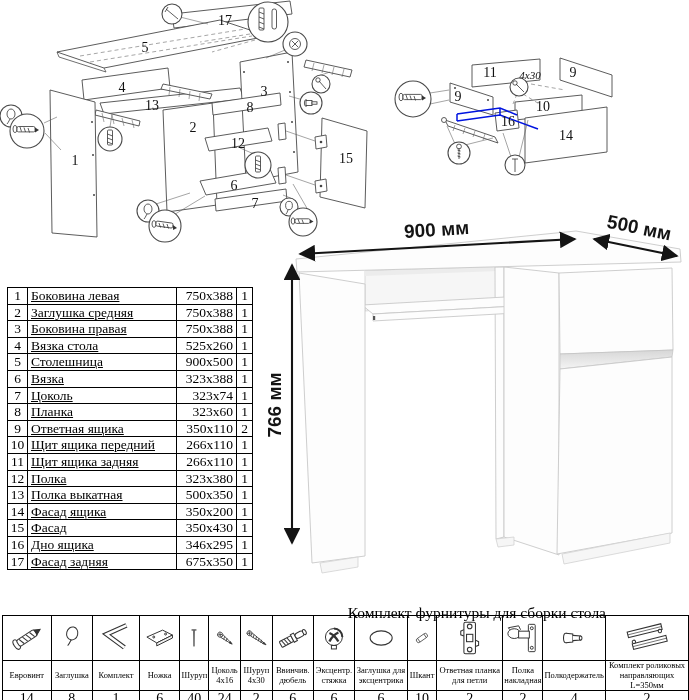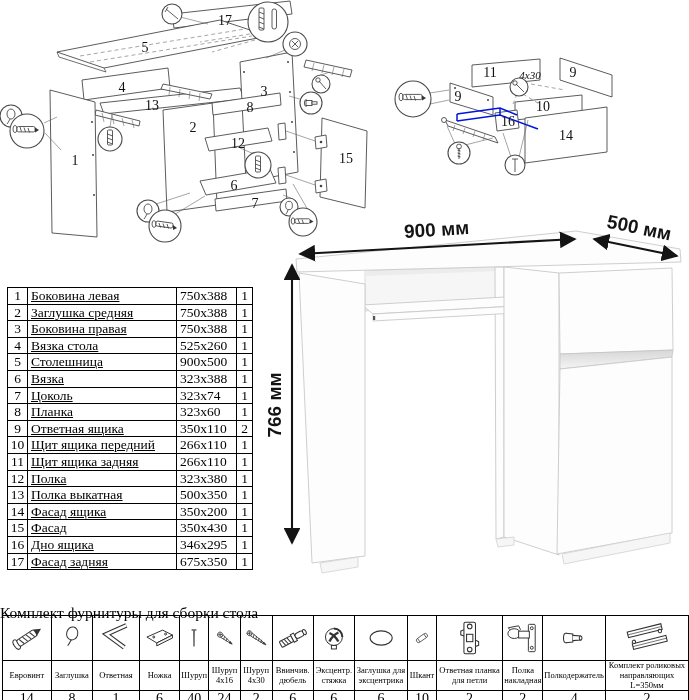--- a/index.html
+++ b/index.html
@@ -25,24 +25,24 @@
   .shadow{fill:#ececec;stroke:none;}
   .dim{stroke:#141414;stroke-width:2.1;}
   .dimtxt{font:bold 19px "Liberation Sans",sans-serif;fill:#141414;text-anchor:middle;}
   
   #parts-table{position:absolute;left:7px;top:287px;border-collapse:collapse;}
   #parts-table td{border:1.4px solid #000;height:15.6px;padding:0 3px;
     font:13.5px "Liberation Serif",serif;line-height:1;white-space:nowrap;}
   #parts-table td.c{text-align:center;padding:0 1px;}
   #parts-table td.num{width:17px;}
   #parts-table td.nm{width:142px;text-decoration:underline;}
-  #parts-table td.sz{width:53px;text-align:left;}
+  #parts-table td.sz{width:53px;text-align:right;}
   #parts-table td.q{width:13px;}
   
-  #hw-title{position:absolute;left:0;top:604px;width:606px;text-align:left;
+  #hw-title{position:absolute;left:0;top:604px;width:606px;text-align:right;
     font:15.5px "Liberation Serif",serif;}
   #hw-table{position:absolute;left:2px;top:615px;border-collapse:collapse;table-layout:fixed;}
   #hw-table td{border:1.3px solid #000;padding:0;text-align:center;vertical-align:middle;overflow:hidden;}
   #hw-table td.ic{height:44px;}
   #hw-table td.lb{height:26px;font:8.5px/1.15 "Liberation Serif",serif;padding:0 1px;}
   #hw-table td.qt{height:16px;font:14px "Liberation Serif",serif;}
   #hw-table svg{position:static;display:block;width:100%;height:42px;}
 </style>
 </head>
 <body>
@@ -621,24 +621,24 @@
                 <rect x="5" y="22" width="33" height="5.5"></rect>
                 <line x1="5" y1="24.7" x2="38" y2="24.7" stroke-width=".6"></line>
                 <circle cx="7" cy="20.5" r="1.6"></circle>
               </g>
             </svg>
           </td>
         </tr>
       <tr id="hw-labels">
           <td class="lb">Евровинт</td>
           <td class="lb">Заглушка</td>
-          <td class="lb">Ответная</td>
+          <td class="lb">Комплект</td>
           <td class="lb">Ножка</td>
           <td class="lb">Шуруп</td>
-          <td class="lb">Шуруп 4x16</td>
+          <td class="lb">Цоколь 4x16</td>
           <td class="lb">Шуруп 4x30</td>
           <td class="lb">Ввинчив. дюбель</td>
           <td class="lb">Эксцентр. стяжка</td>
           <td class="lb">Заглушка для эксцентрика</td>
           <td class="lb">Шкант</td>
           <td class="lb">Ответная планка для петли</td>
           <td class="lb">Полка накладная</td>
           <td class="lb">Полкодержатель</td>
           <td class="lb">Комплект роликовых направляющих L=350мм</td>
         </tr>

